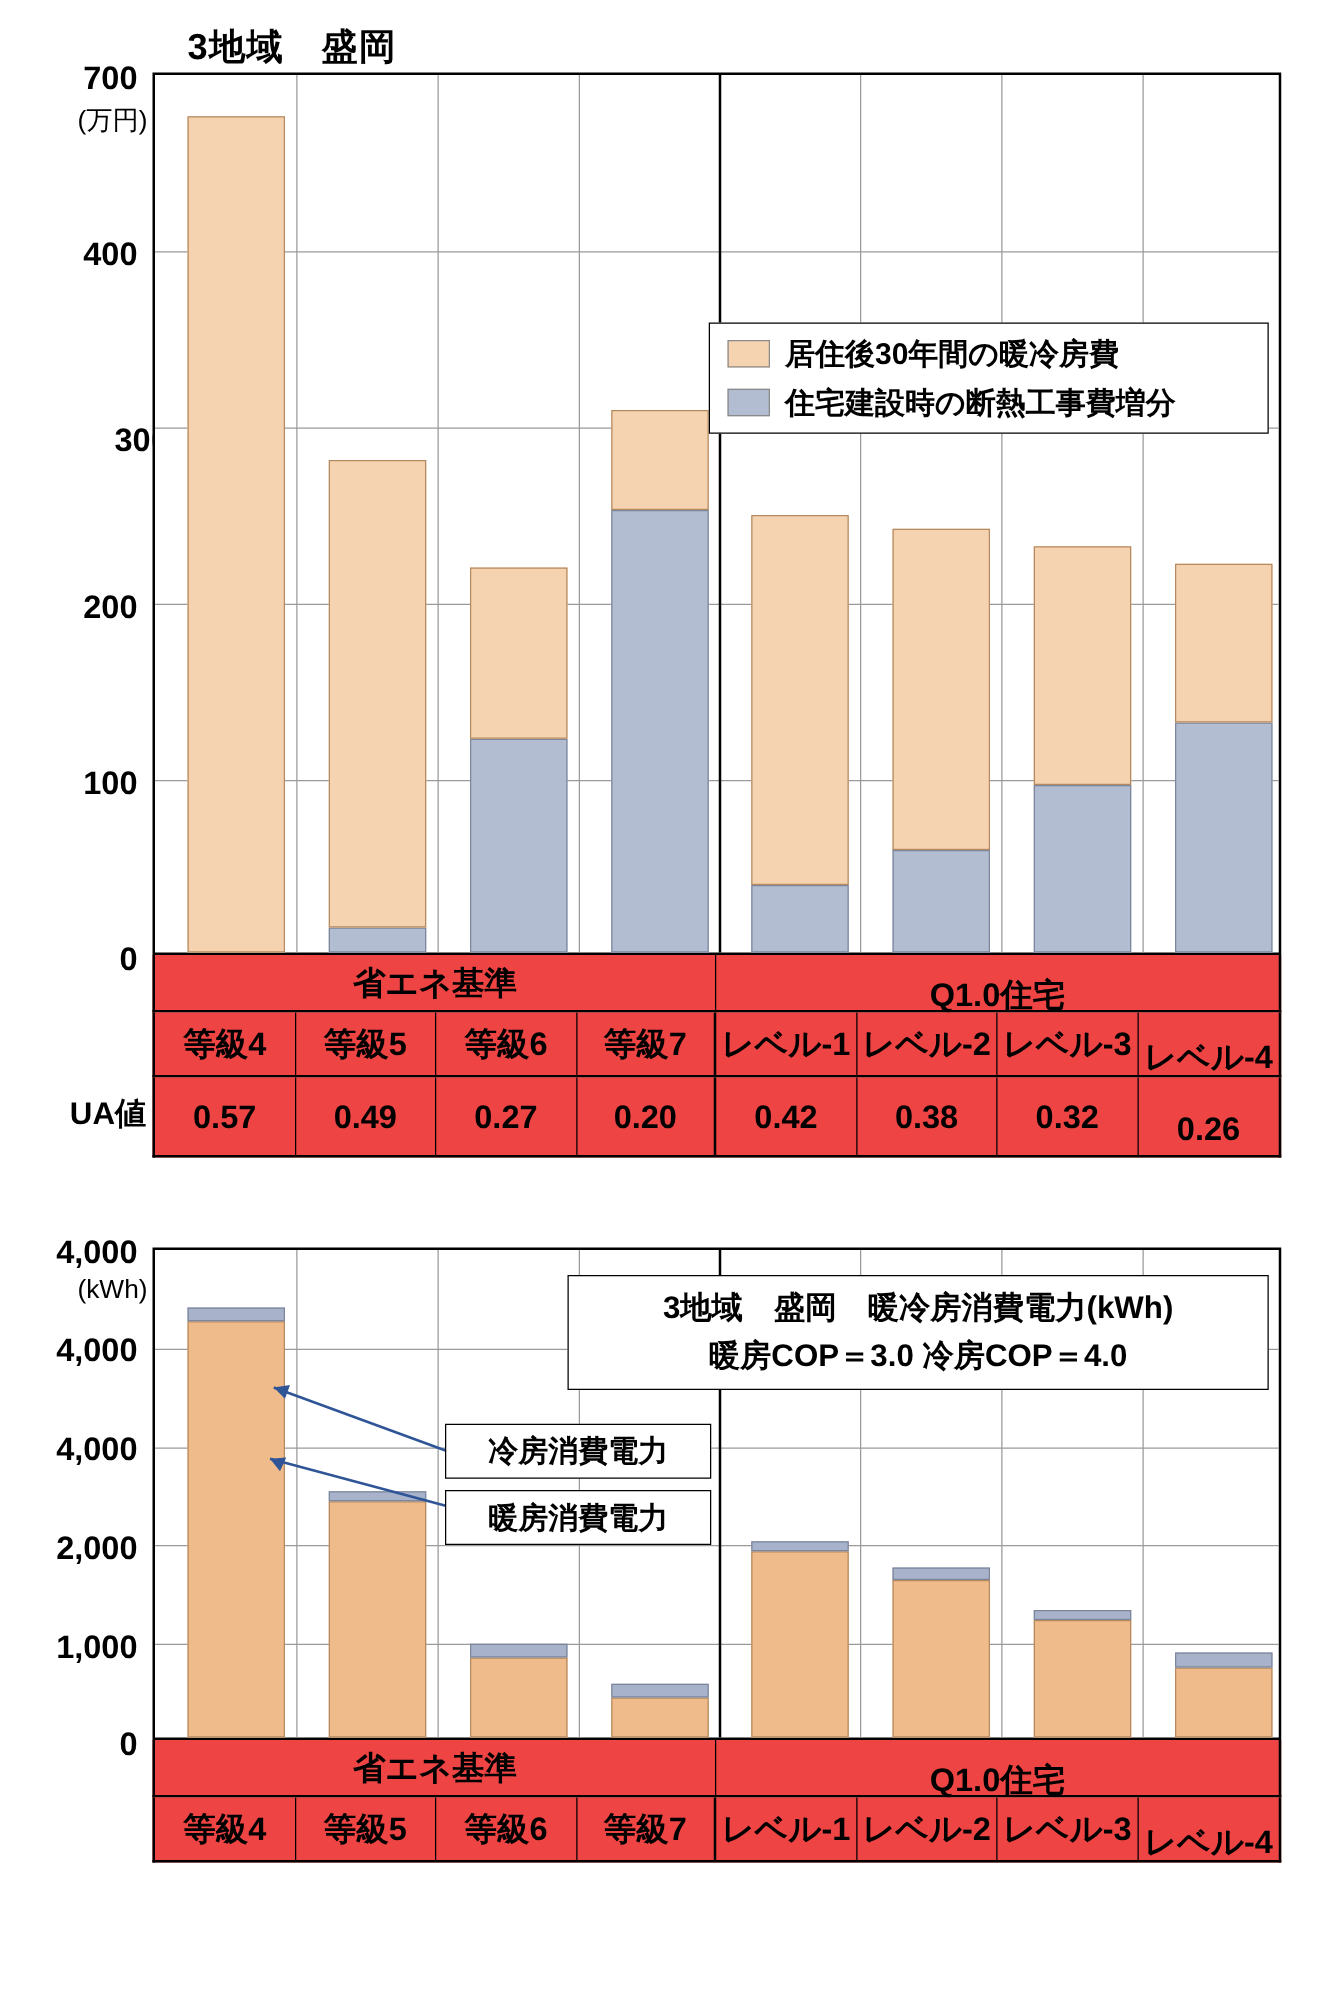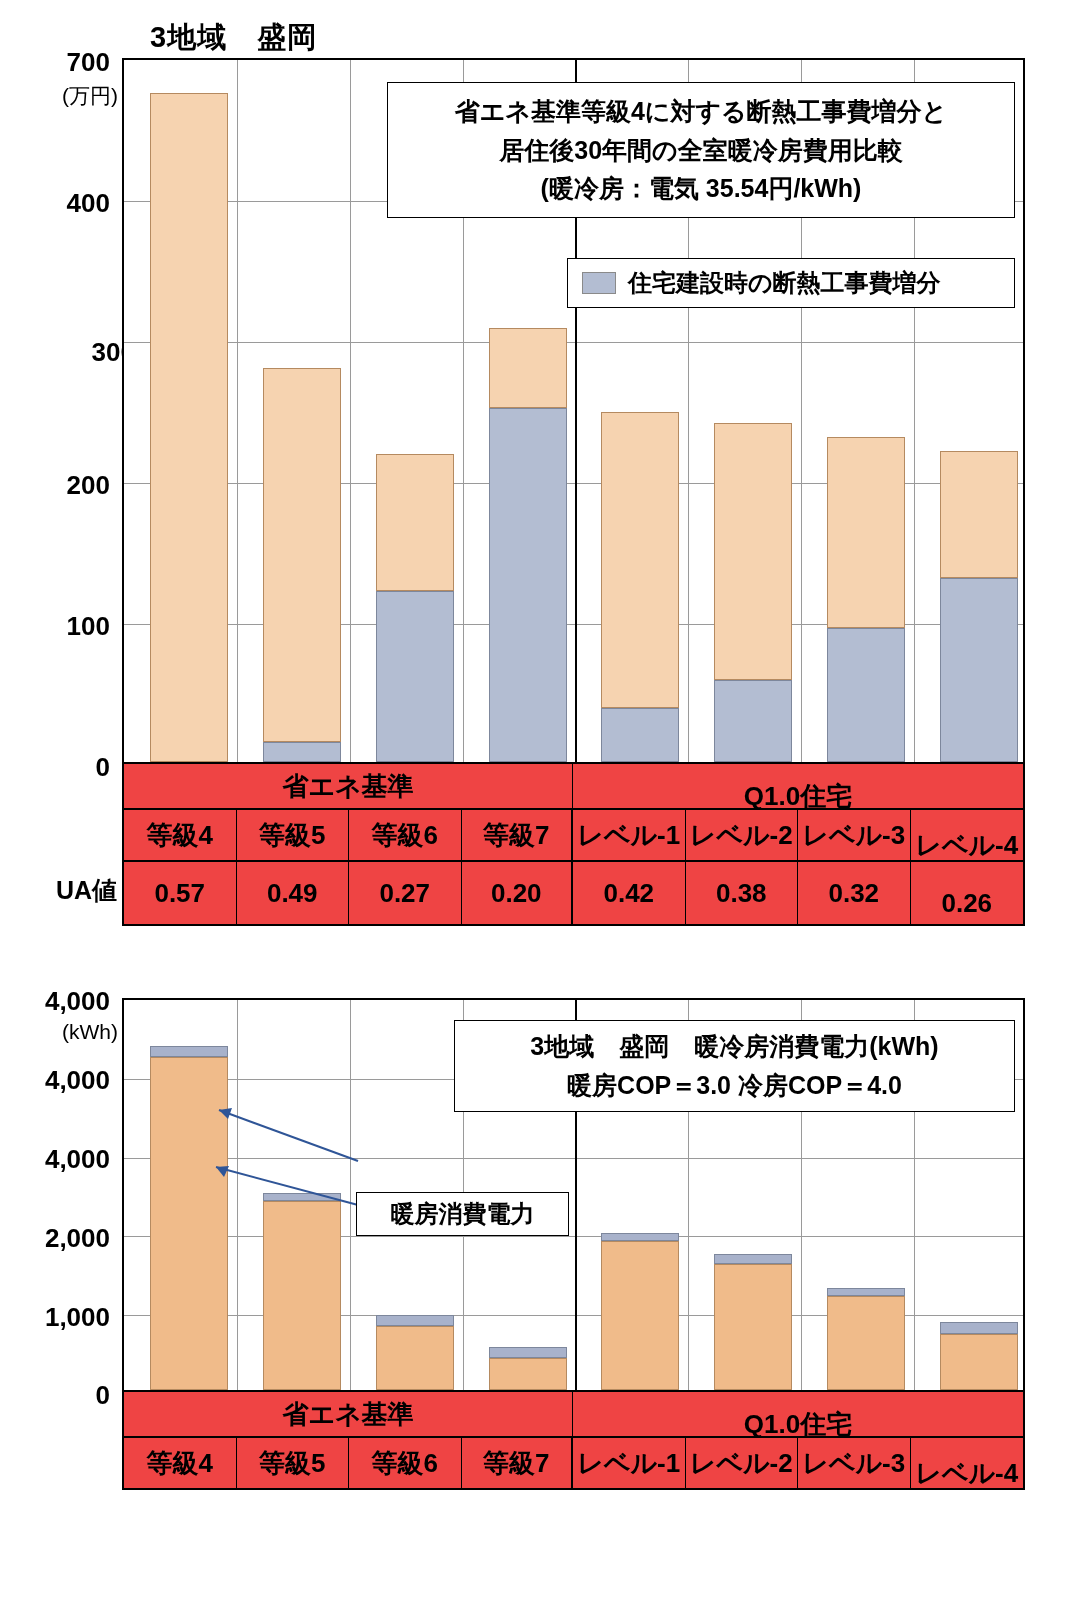--- a/index.html
+++ b/index.html
@@ -153,27 +153,26 @@
       <div class="bar" style="left:703px; width:78px; height:325px;">
         <div class="seg seg-ins" style="bottom:0px; height:134px;"></div>
         <div class="seg seg-heat" style="bottom:134px; height:191px;"></div>
       </div>
 
       <div class="bar" style="left:816px; width:78px; height:311px;">
         <div class="seg seg-ins" style="bottom:0px; height:184px;"></div>
         <div class="seg seg-heat" style="bottom:184px; height:127px;"></div>
       </div>
 
-      <div class="callout" style="left:263px; top:22px; width:628px; height:136px;">
-        <div>省エネ基準等級4に対する断熱工事費増分と</div>
-        <div>居住後30年間の全室暖冷房費用比較</div>
-        <div>(暖冷房：電気 35.54円/kWh)</div>
-      </div>
 
       <div class="legend" style="left:443px; top:198px; width:448px;">
+        <div class="legend-item">
+          <span class="swatch" style="background:#f6d3b0;"></span>
+          <span>居住後30年間の暖冷房費</span>
+        </div>
         <div class="legend-item">
           <span class="swatch" style="background:#b3bdd2;"></span>
           <span>住宅建設時の断熱工事費増分</span>
         </div>
       </div>
     </div>
 
     <div class="cat-row" style="left:122px; top:764px; width:903px; height:46px;">
       <div class="cat-cell grp-cell" style="width:451px;">省エネ基準</div>
       <div class="cat-cell grp-cell" style="width:452px; border-right:none;">Q1.0住宅</div>
@@ -271,20 +270,21 @@
         <div>3地域　盛岡　暖冷房消費電力(kWh)</div>
         <div>暖房COP＝3.0 冷房COP＝4.0</div>
       </div>
 
       <svg class="arrow-svg" width="903" height="394">
         <line x1="234" y1="161" x2="95" y2="110" stroke="#2f5597" stroke-width="2"></line>
         <polygon points="95,110 108,108 104,119" fill="#2f5597"></polygon>
         <line x1="234" y1="205" x2="92" y2="167" stroke="#2f5597" stroke-width="2"></line>
         <polygon points="92,167 105,166 100,177" fill="#2f5597"></polygon>
       </svg>
+      <div class="note-box" style="left:232px; top:139px; width:213px; height:44px;">冷房消費電力</div>
       <div class="note-box" style="left:232px; top:192px; width:213px; height:44px;">暖房消費電力</div>
     </div>
 
     <div class="cat-row" style="left:122px; top:452px; width:903px; height:46px;">
       <div class="cat-cell grp-cell" style="width:451px;">省エネ基準</div>
       <div class="cat-cell grp-cell" style="width:452px; border-right:none;">Q1.0住宅</div>
     </div>
 
     <div class="cat-row" style="left:122px; top:498px; width:903px; height:52px;">
       <div class="cat-cell" style="width:113px;">等級4</div>

